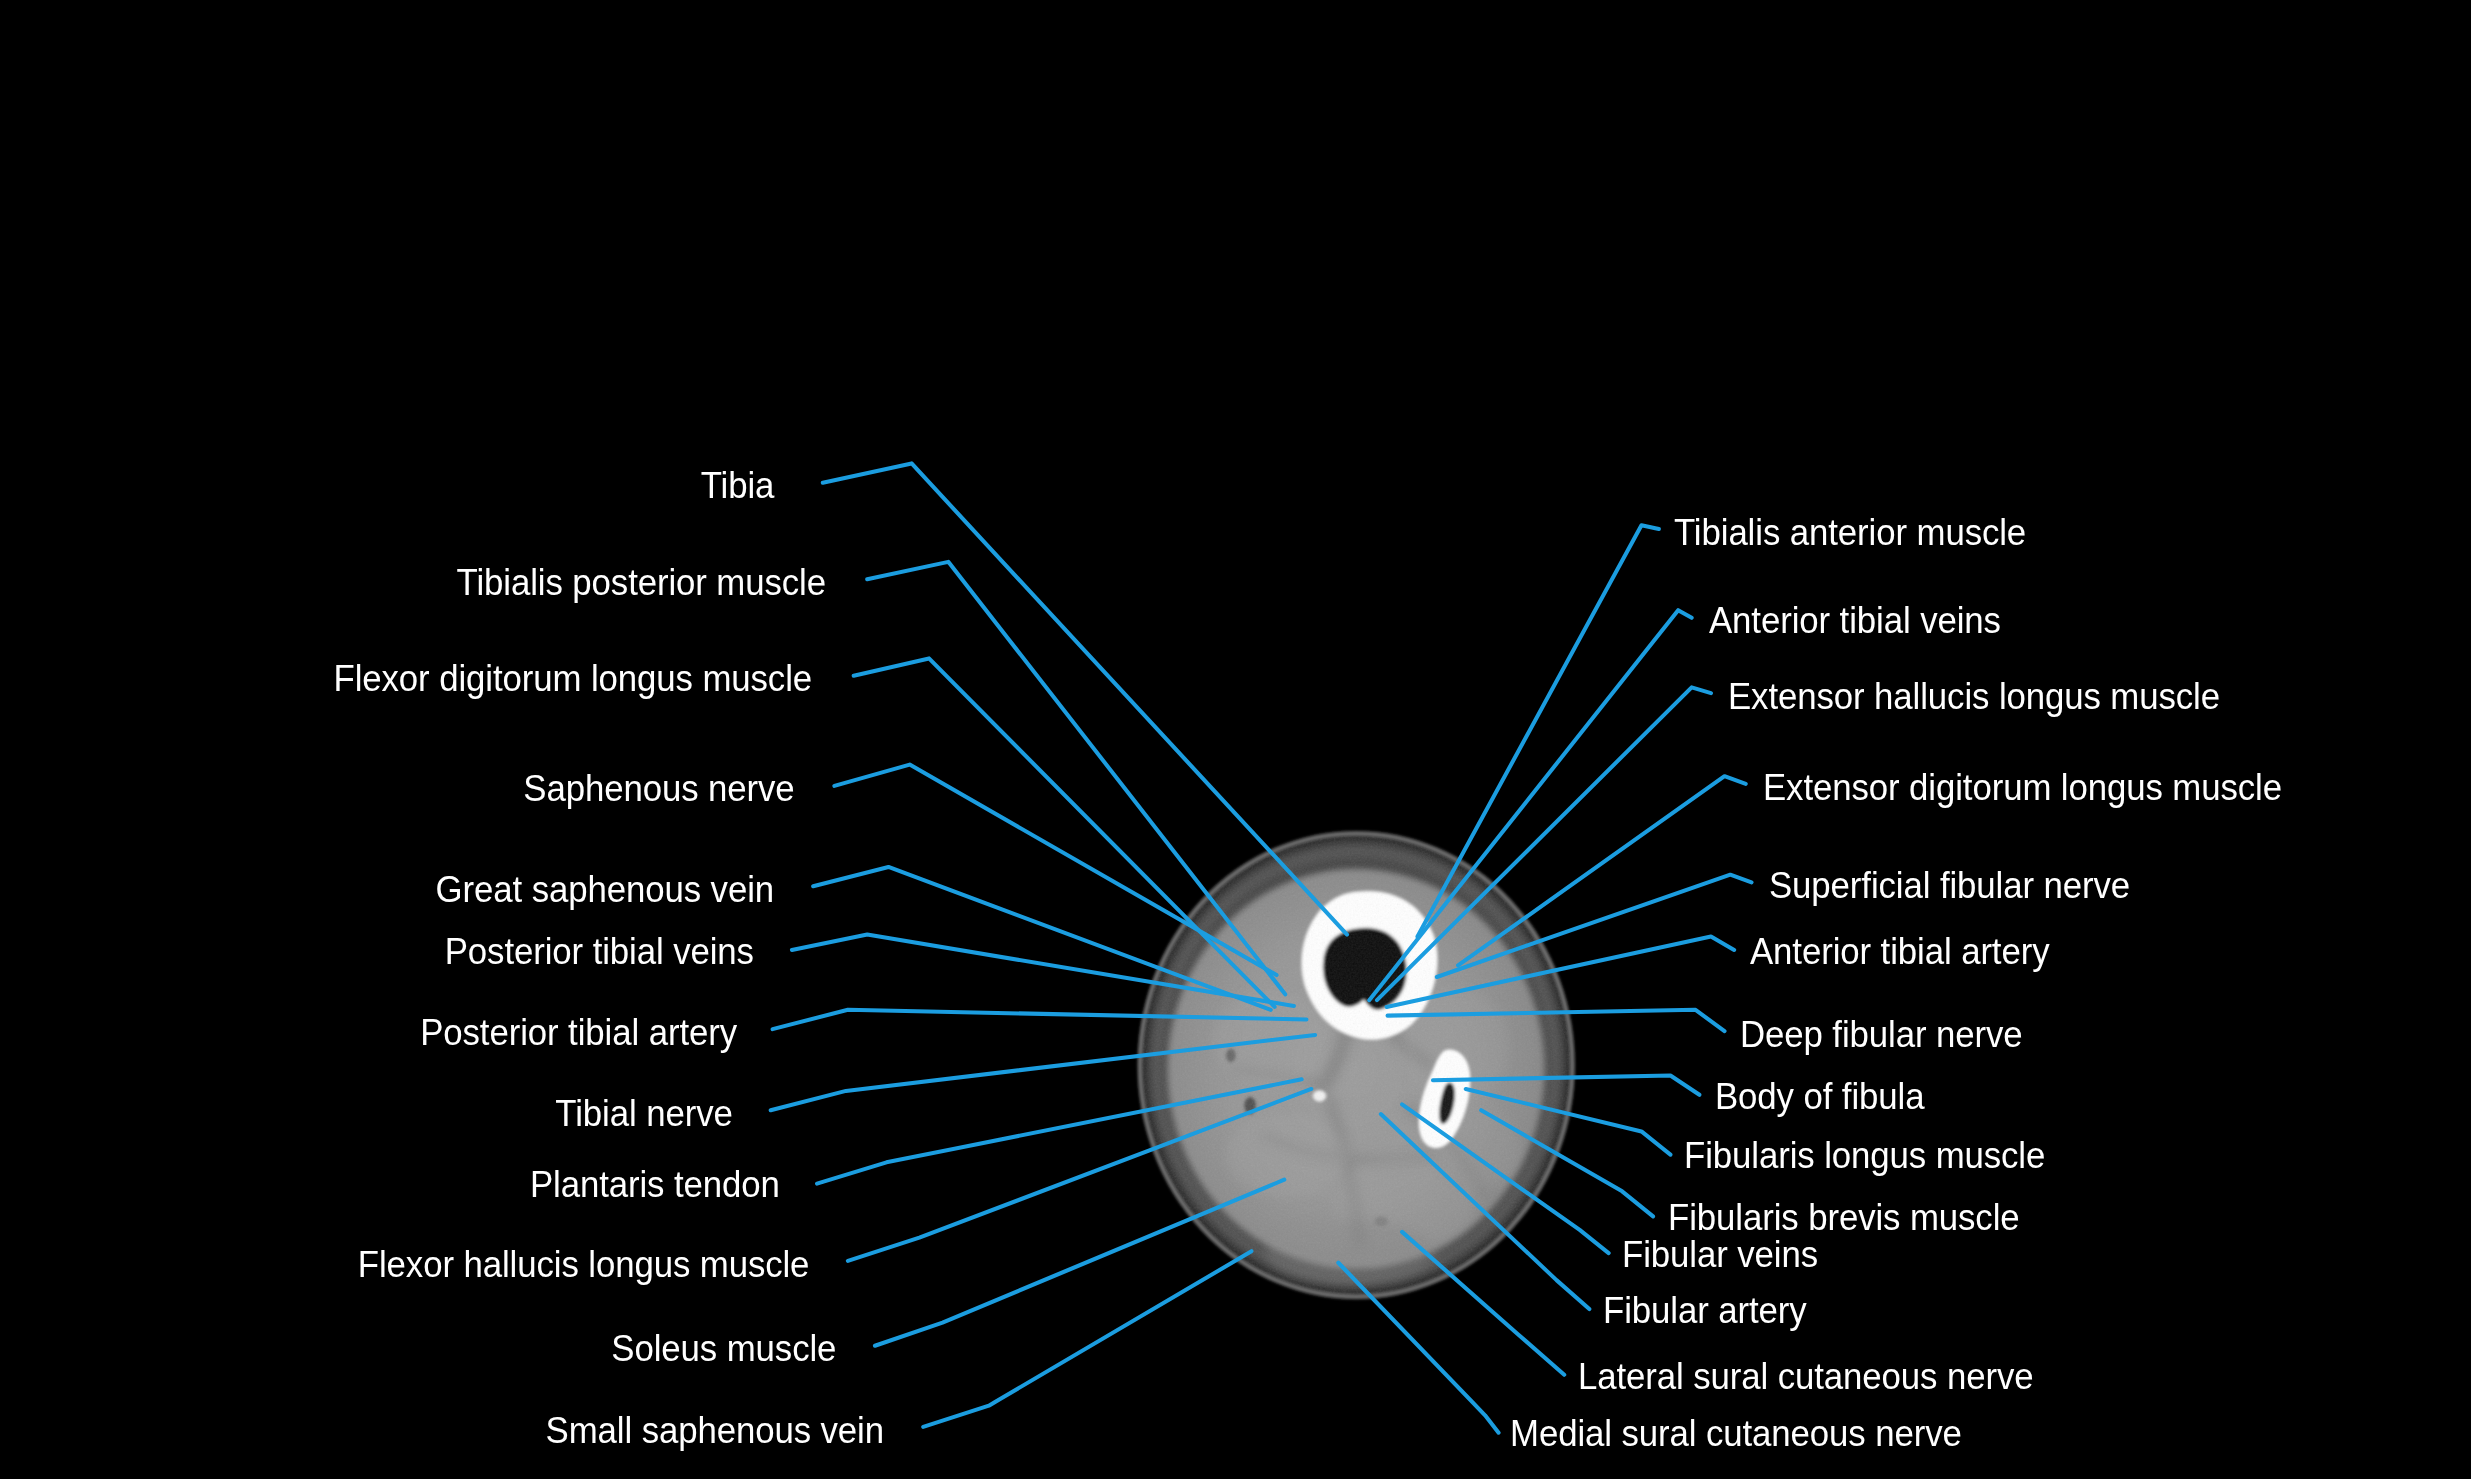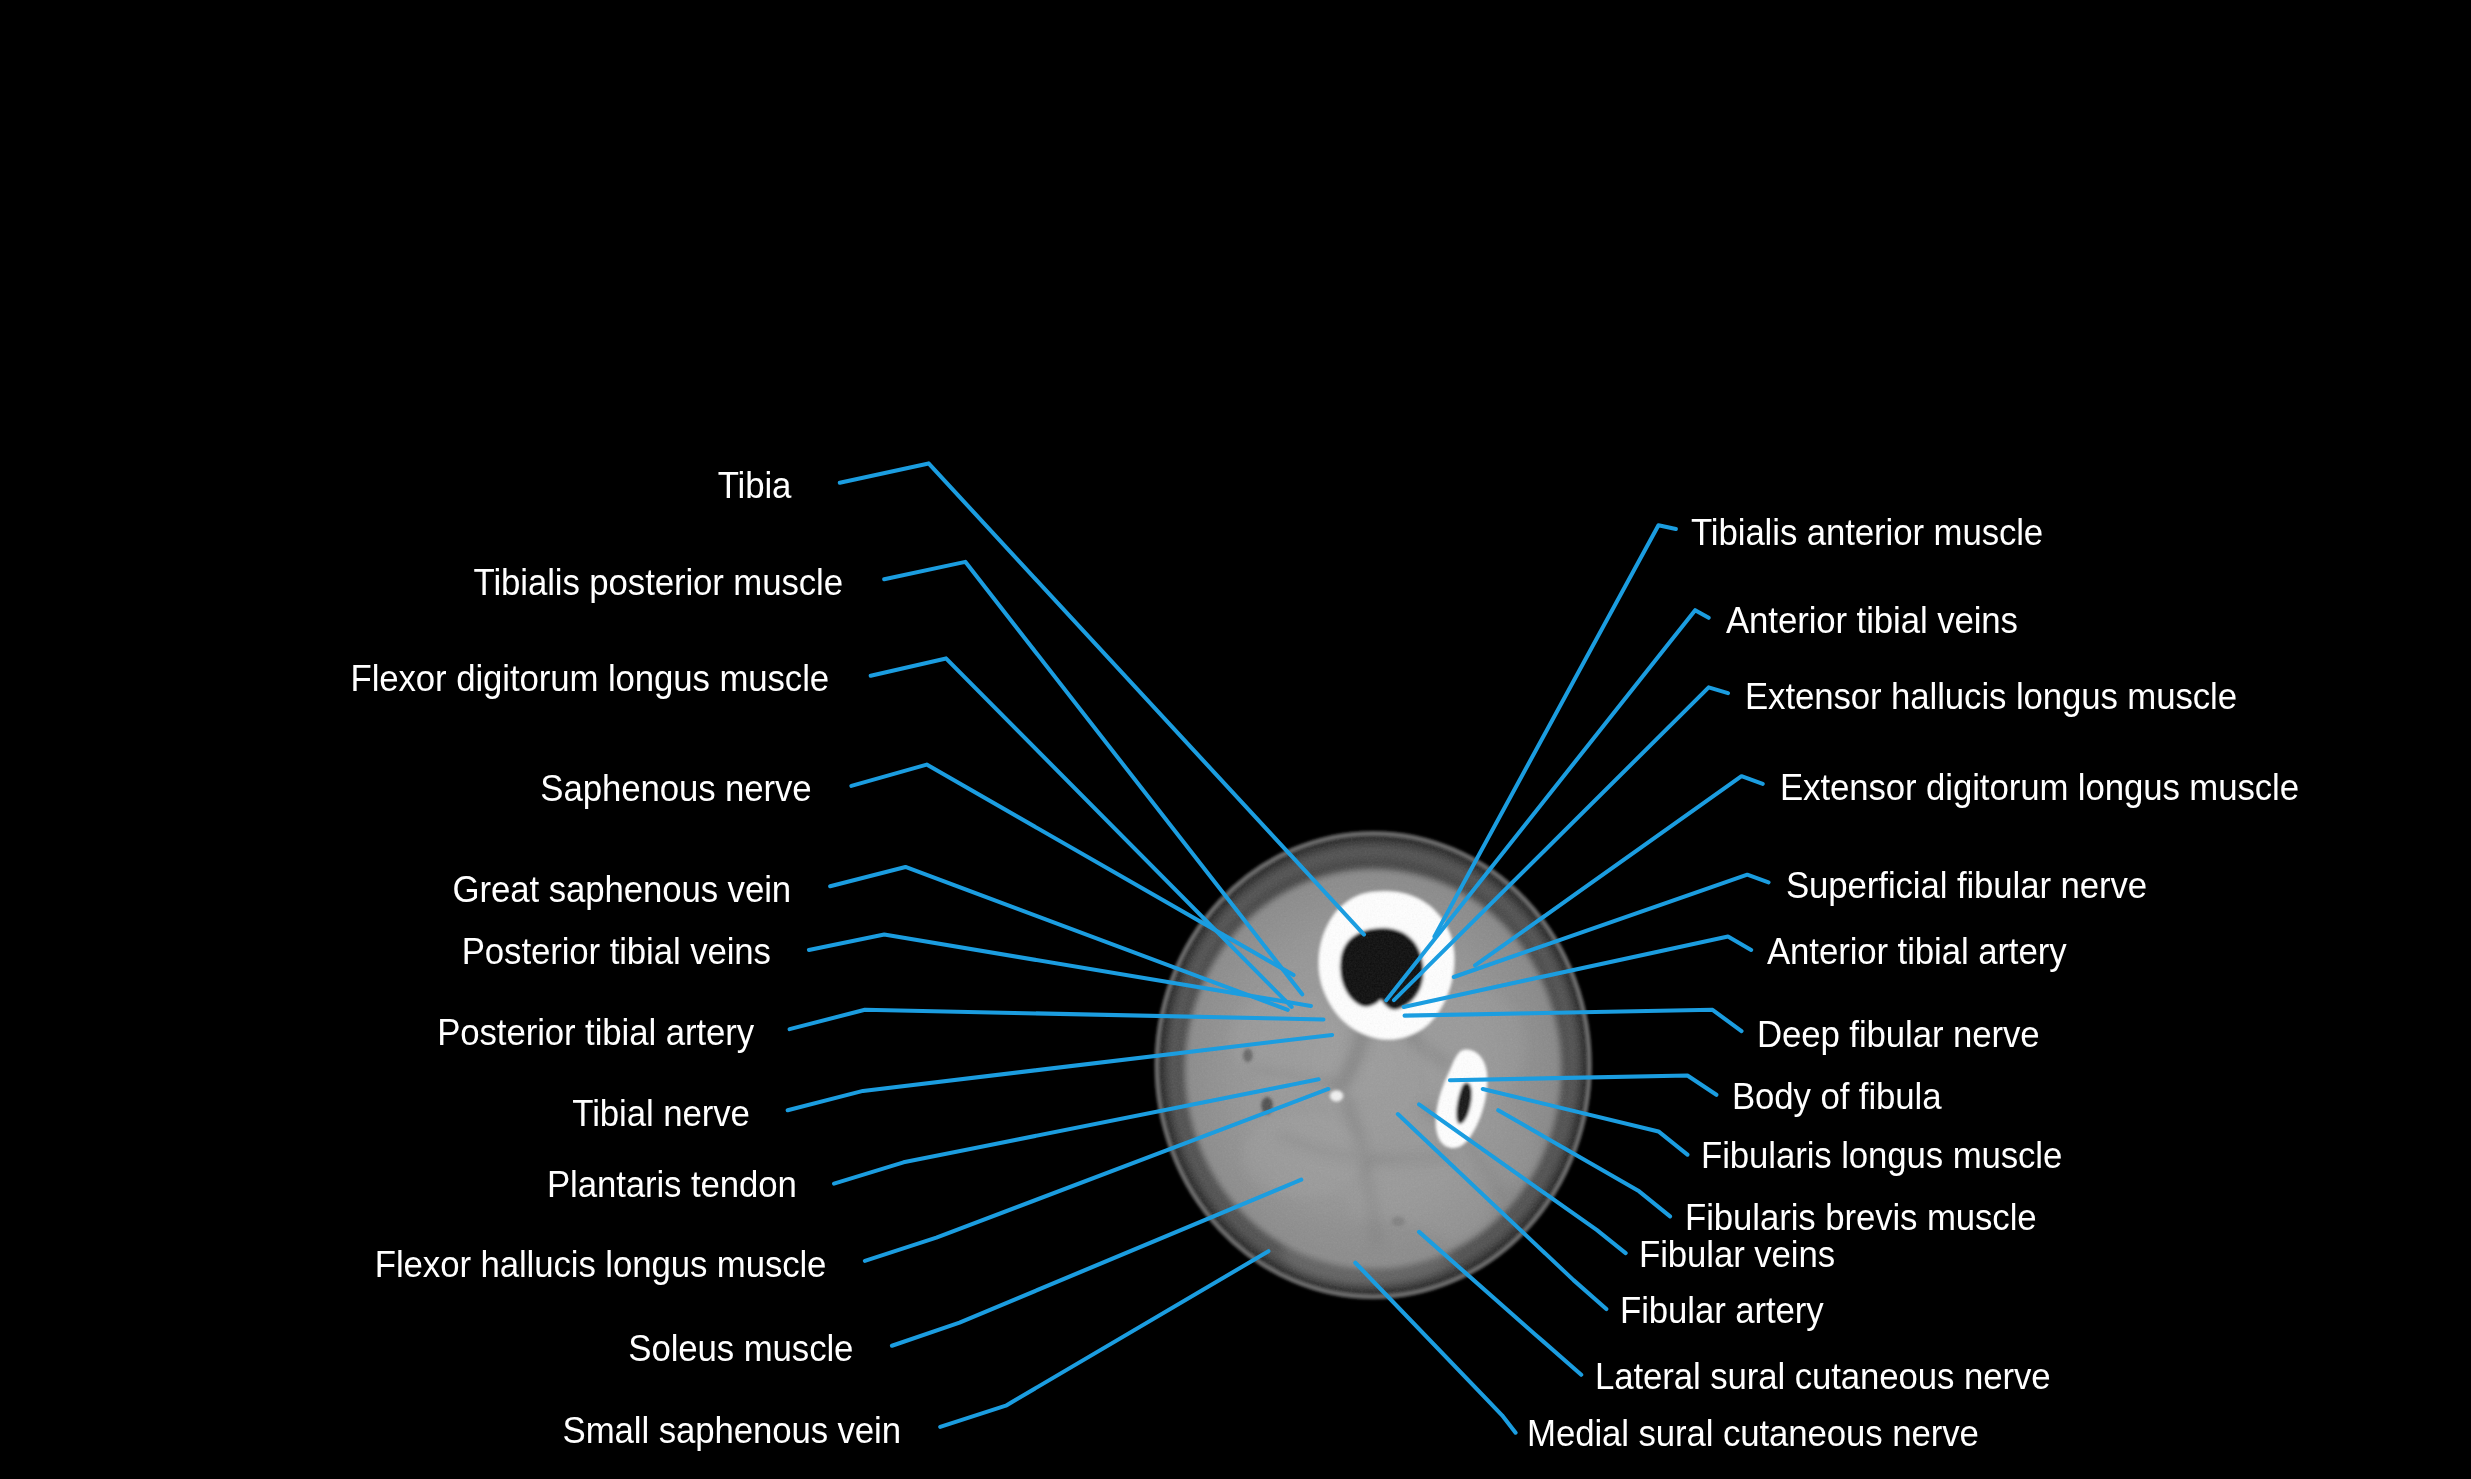--- a/index.html
+++ b/index.html
@@ -8,21 +8,20 @@
     padding: 0;
     background: #000000;
   }
   #stage {
     position: relative;
     width: 2448px;
     height: 1479px;
     background: #000000;
     overflow: hidden;
     font-family: "Liberation Sans", "DejaVu Sans", sans-serif;
-    margin-left: 17px;
   }
 
   
   #ct-wrap {
     position: absolute;
     left: 1115px;
     top: 816px;
     width: 492px;
     height: 502px;
   }

